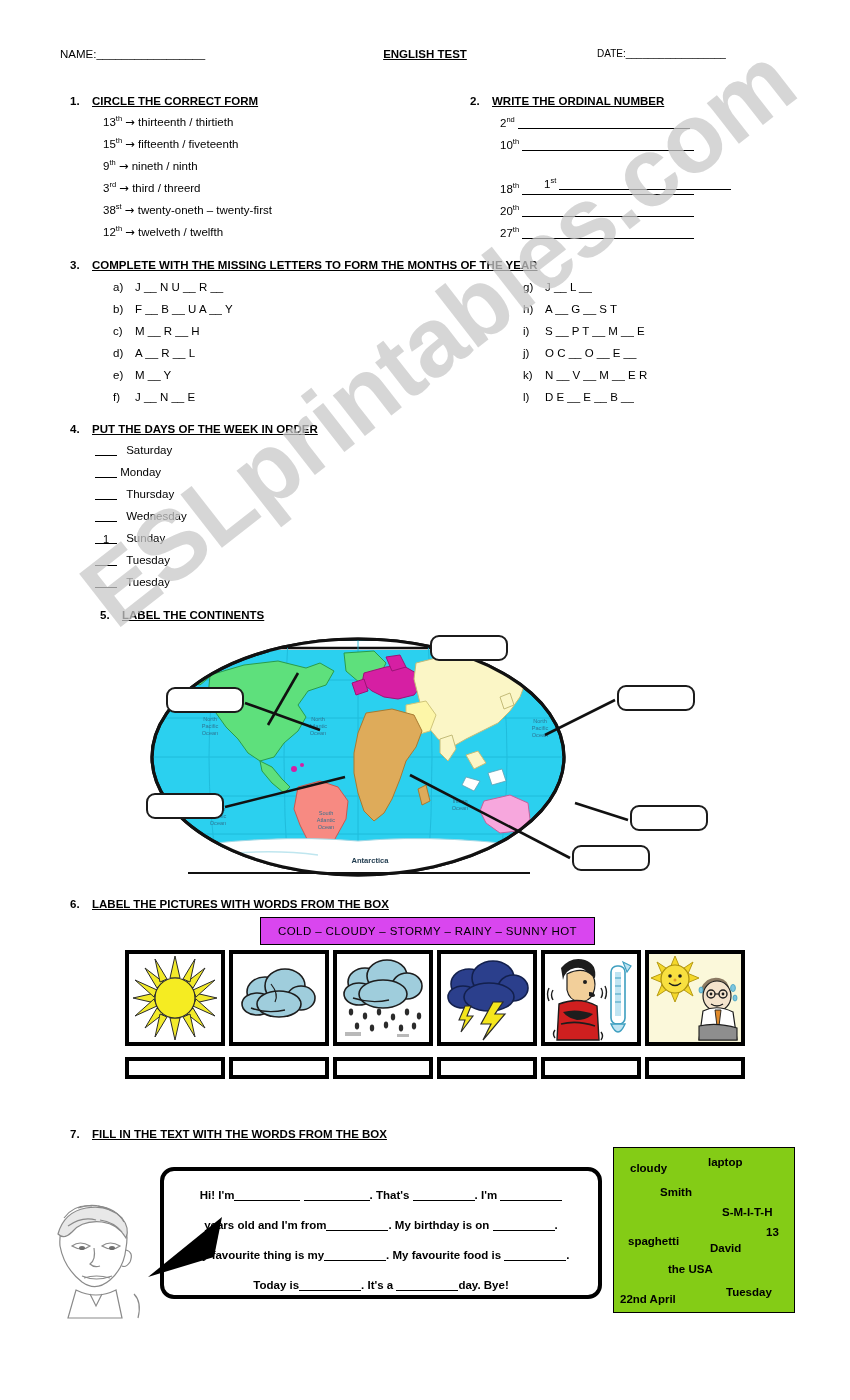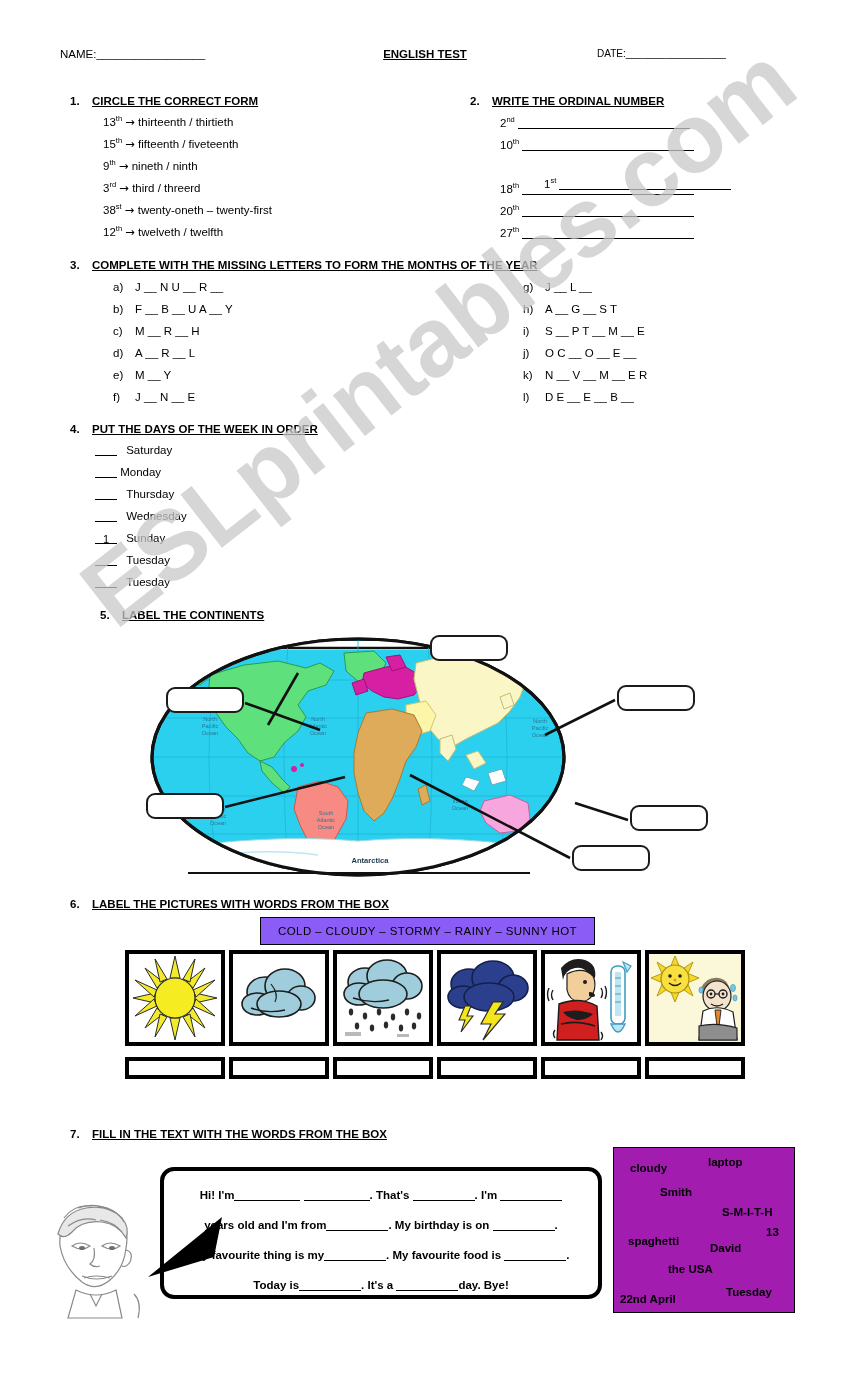--- a/index.html
+++ b/index.html
@@ -83,21 +83,21 @@
     background: #fff;
     z-index: 3;
   }
 
   .connector { position: absolute; left: 0; top: 0; width: 620px; height: 260px; z-index: 2; }
 
   
   .wbox {
     position: absolute;
     border: 1.5px solid #000;
-    background: #8b5cf6;
+    background: #d946ef;
     font-size: 11.5px;
     display: flex; align-items: center; justify-content: center;
     letter-spacing: .4px;
   }
   .pic-frame {
     position: absolute;
     border: 4px solid #000;
     background: #fff;
     overflow: hidden;
   }
@@ -128,21 +128,21 @@
     border-bottom: 1.5px solid #000;
     height: 12px;
     vertical-align: bottom;
   }
   .u.w1 { width: 66px; }
   .u.w2 { width: 62px; }
 
   .wordbank {
     position: absolute;
     border: 1.5px solid #000;
-    background: #a21caf;
+    background: #84cc16;
   }
   .wordbank span {
     position: absolute;
     font-size: 11.5px;
     font-weight: bold;
     white-space: nowrap;
   }
 
   .face { position: absolute; }
 </style>

